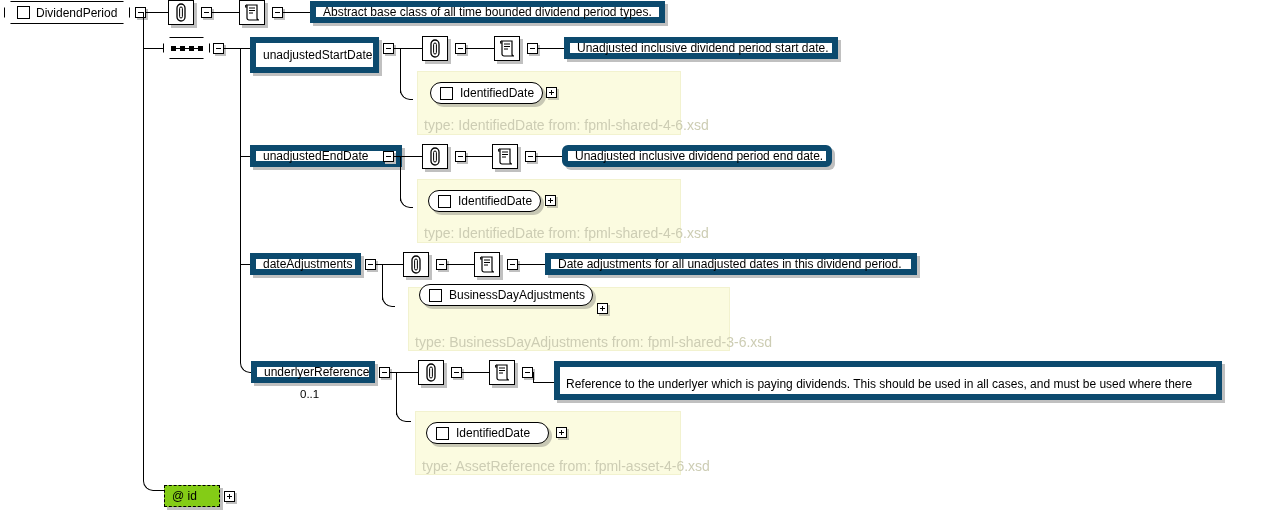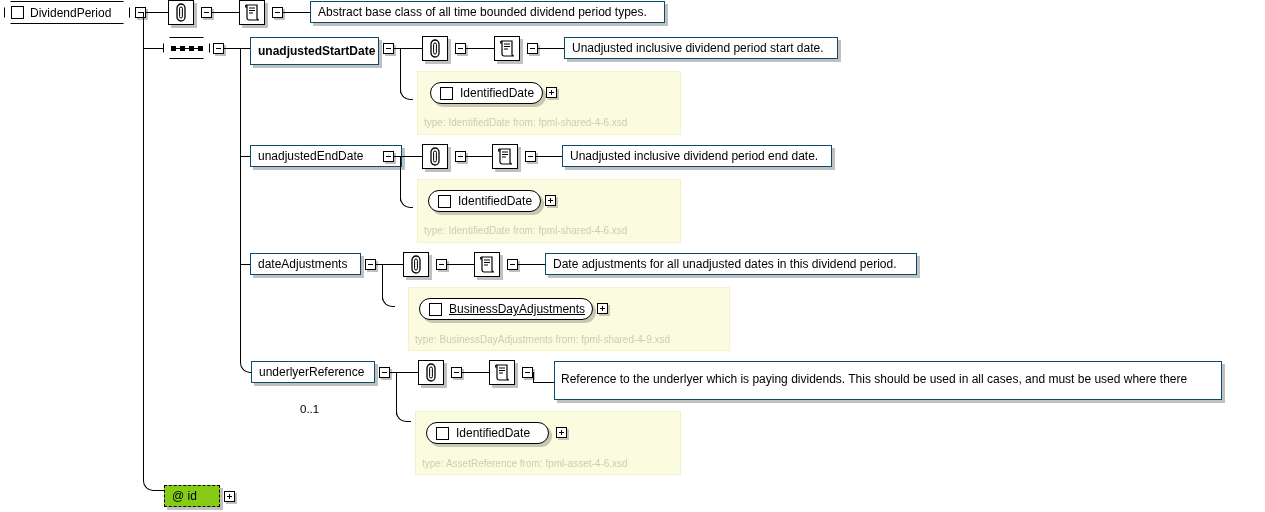--- a/index.html
+++ b/index.html
@@ -35,21 +35,21 @@
     border-bottom: 1px solid #000000;
     border-bottom-left-radius: 10px;
     background: transparent;
   }
 
   
   .node {
     position: absolute;
     box-sizing: border-box;
     background: #ffffff;
-    border: 1px solid #0c4a6e;
+    border: 6px solid #0c4a6e;
     box-shadow: 3px 3px 0 0 #c0c0c0;
     display: flex;
     align-items: center;
     padding: 0 7px;
     white-space: nowrap;
     line-height: 1.25;
   }
   .node.multiline {
     display: block;
     white-space: normal;
@@ -59,21 +59,21 @@
 
   
   .octagon {
     position: absolute;
     box-sizing: border-box;
     background: #ffffff;
     border: 1px solid #000000;
     box-shadow: 3px 3px 0 0 #c0c0c0;
     display: flex;
     align-items: center;
-    padding: 0 6px;
+    padding: 0 12px;
     white-space: nowrap;
     clip-path: polygon(7px 0, calc(100% - 7px) 0, 100% 7px, 100% calc(100% - 7px),
                        calc(100% - 7px) 100%, 7px 100%, 0 calc(100% - 7px), 0 7px);
   }
   .octagon .sq {
     width: 11px; height: 11px;
     border: 1px solid #000000;
     background: #ffffff;
     margin-right: 6px;
     flex: 0 0 auto;
@@ -183,21 +183,21 @@
   
   .ypanel {
     position: absolute;
     box-sizing: border-box;
     background: #fbfbe0;
     border: 1px solid #f2f2cf;
   }
   .ytype {
     position: absolute;
     color: #cdcdb4;
-    font-size: 10px;
+    font-size: 14px;
     white-space: nowrap;
   }
 
   
   .card {
     position: absolute;
     font-size: 11.5px;
     color: #000000;
     white-space: nowrap;
   }
@@ -252,21 +252,21 @@
 </div>
 
 <div class="tog" style="left:213px; top:43px;"></div>
 <div class="ln-h" style="left:224px; top:48px; width:27px;"></div>
 
 <div class="ln-v" style="left:240px; top:48px; height:315px;"></div>
 <div class="elbow" style="left:240px; top:360px; height:12px; width:12px;"></div>
 
 <div class="ln-h" style="left:240px; top:48px; width:11px;"></div>
 
-<div class="node" style="left:250px; top:37px; width:129px; height:28px;font-weight:bold;">
+<div class="node" style="left:250px; top:37px; width:129px; height:36px;">
   <span>unadjustedStartDate</span>
 </div>
 <div class="tog" style="left:383px; top:43px;"></div>
 
 <div class="ln-h" style="left:394px; top:48px; width:28px;"></div>
 <div class="ln-v" style="left:400px; top:48px; height:45px;"></div>
 <div class="elbow" style="left:400px; top:87px; width:12px; height:12px;"></div>
 
 <div class="iconbox" style="left:422px; top:36px; width:26px; height:25px;">
   <svg width="10" height="19" viewBox="0 0 10 19">
@@ -322,21 +322,21 @@
 <div class="iconbox" style="left:492px; top:144px; width:26px; height:25px;">
   <svg width="15" height="17" viewBox="0 0 15 17">
     <path d="M2 1 H12 V14 a2 2 0 0 0 2 2 H4 a2 2 0 0 1 -2 -2 Z" fill="#fff" stroke="#000" stroke-width="1.2"></path>
     <path d="M4 4 H10 M4 6.5 H10 M4 9 H8" stroke="#000" stroke-width="1"></path>
     <path d="M2 1 a2 2 0 0 0 -2 2 h2" fill="none" stroke="#000" stroke-width="1.2"></path>
   </svg>
 </div>
 <div class="tog" style="left:525px; top:151px;"></div>
 <div class="ln-h" style="left:536px; top:156px; width:27px;"></div>
 
-<div class="node" style="left:562px; top:145px; width:270px; height:22px;">
+<div class="node" style="left:562px; top:145px; width:270px; height:22px;border-radius:6px;">
   <span>Unadjusted inclusive dividend period end date.</span>
 </div>
 
 <div class="ypanel" style="left:417px; top:179px; width:264px; height:64px;"></div>
 <div class="rounded" style="left:428px; top:190px; width:113px;">
   <span class="sq"></span>
   <span>IdentifiedDate</span>
 </div>
 <div class="tog plus onyellow" style="left:545px; top:195px;"></div>
 <div class="ytype" style="left:424px; top:225px;">type: IdentifiedDate from: fpml-shared-4-6.xsd</div>
@@ -369,33 +369,33 @@
   </svg>
 </div>
 <div class="tog" style="left:507px; top:259px;"></div>
 <div class="ln-h" style="left:518px; top:264px; width:28px;"></div>
 
 <div class="node" style="left:545px; top:253px; width:372px; height:22px;">
   <span>Date adjustments for all unadjusted dates in this dividend period.</span>
 </div>
 
 <div class="ypanel" style="left:408px; top:287px; width:322px; height:64px;"></div>
-<div class="rounded" style="left:419px; top:298px; width:174px;text-decoration:underline;">
+<div class="rounded" style="left:419px; top:284px; width:174px;">
   <span class="sq"></span>
   <span>BusinessDayAdjustments</span>
 </div>
 <div class="tog plus onyellow" style="left:597px; top:303px;"></div>
-<div class="ytype" style="left:415px; top:334px;">type: BusinessDayAdjustments from: fpml-shared-4-9.xsd</div>
+<div class="ytype" style="left:415px; top:334px;">type: BusinessDayAdjustments from: fpml-shared-3-6.xsd</div>
 
 <div class="ln-h" style="left:251px; top:372px; width:1px;"></div>
 
 <div class="node" style="left:251px; top:361px; width:124px; height:22px;">
   <span>underlyerReference</span>
 </div>
-<div class="card" style="left:300px; top:403px;">0..1</div>
+<div class="card" style="left:300px; top:388px;">0..1</div>
 <div class="tog" style="left:379px; top:367px;"></div>
 
 <div class="ln-h" style="left:390px; top:372px; width:28px;"></div>
 <div class="ln-v" style="left:396px; top:372px; height:43px;"></div>
 <div class="elbow" style="left:396px; top:409px; width:14px; height:12px;"></div>
 
 <div class="iconbox" style="left:418px; top:360px; width:26px; height:25px;">
   <svg width="10" height="19" viewBox="0 0 10 19">
     <rect x="1" y="1" width="8" height="17" rx="4" fill="#fff" stroke="#000" stroke-width="1.3"></rect>
     <rect x="3.6" y="4" width="2.8" height="11" rx="1.4" fill="#fff" stroke="#000" stroke-width="1"></rect>

